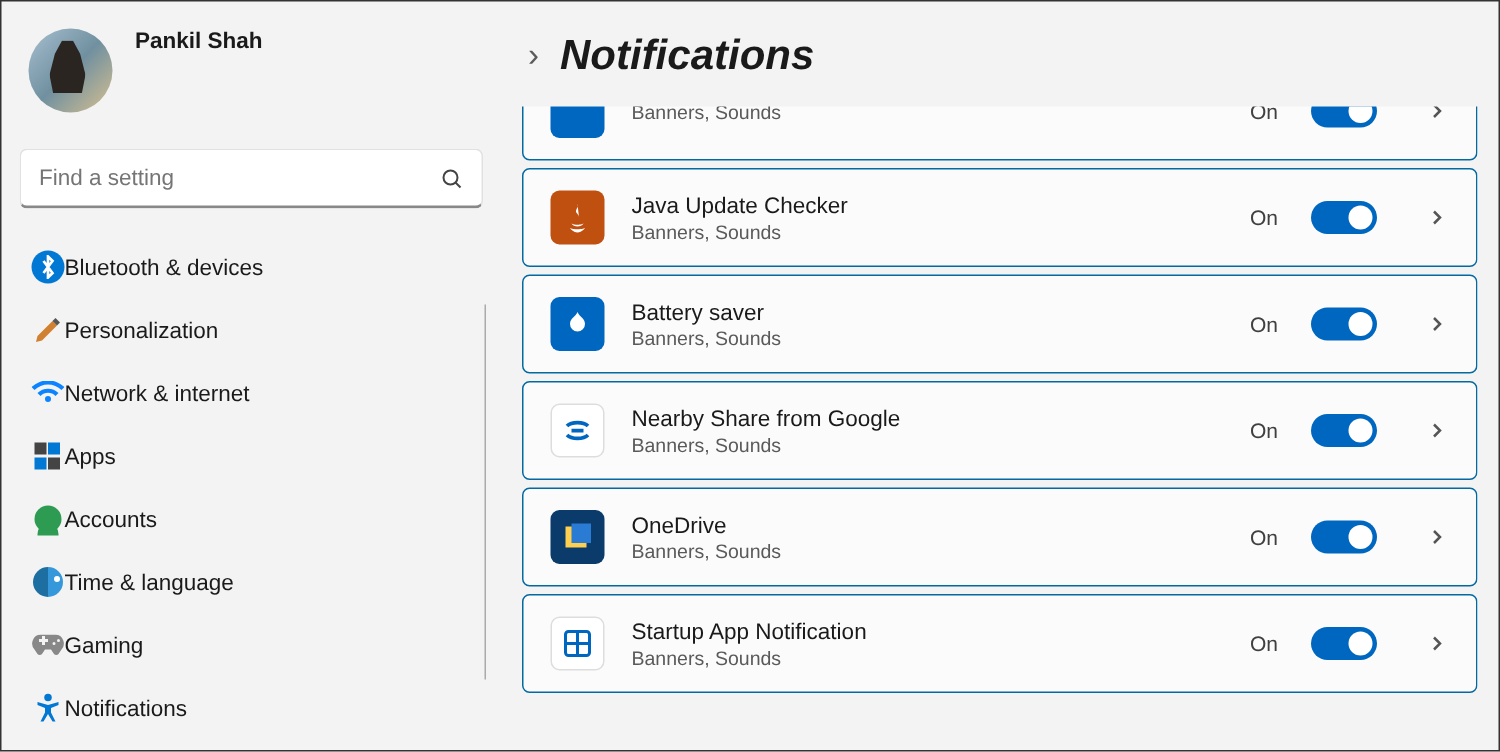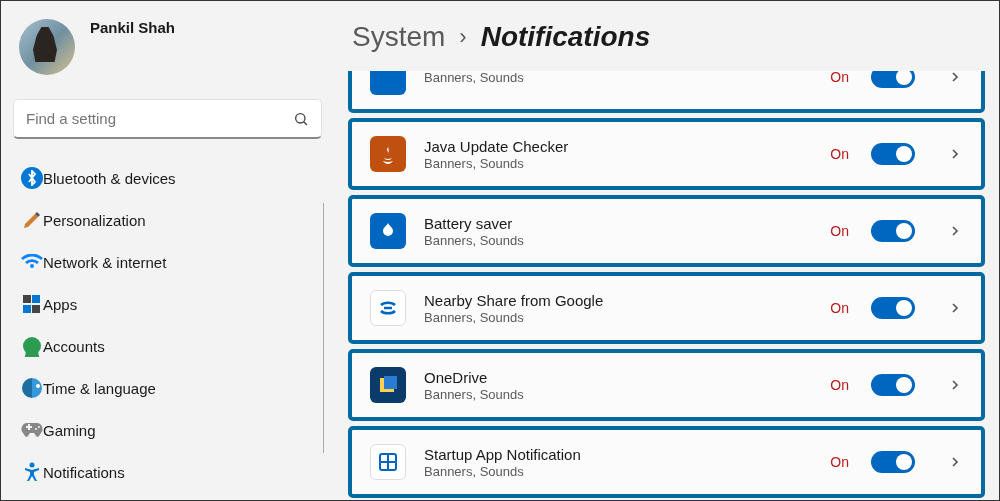--- a/index.html
+++ b/index.html
@@ -133,21 +133,21 @@
       font-weight: 600;
       color: #1a1a1a;
       font-style: italic;
     }
     .content {
       flex: 1;
       overflow: hidden;
     }
     .app-row {
       background: #fbfbfb;
-      border: 4px solid #0369a1;
+      border: 1px solid #0369a1;
       border-radius: 5px;
       margin-bottom: 5px;
       display: flex;
       align-items: center;
       padding: 14px 18px;
       gap: 18px;
     }
     .app-row.partial-top {
       margin-top: -30px;
     }
@@ -167,21 +167,21 @@
       font-size: 15px;
       color: #1a1a1a;
     }
     .app-sub {
       font-size: 13px;
       color: #5a5a5a;
       margin-top: 1px;
     }
     .status-label {
       font-size: 14px;
-      color: #b91c1c;
+      color: #404040;
       margin-right: 4px;
     }
     .toggle {
       width: 44px;
       height: 22px;
       background: #0067c0;
       border-radius: 11px;
       position: relative;
       cursor: pointer;
     }
@@ -304,21 +304,20 @@
             <path d="M2 6l7 2 7-2v2l-5 2v3l3 6h-2l-3-5-3 5H4l3-6v-3L2 8z"></path>
           </svg>
       </div>
       <span>Notifications</span>
     </div>
   </div>
 </div>
 
 <div class="main">
   <div class="breadcrumb">
-    <span class="bc-parent">System</span>
     <span class="bc-sep">›</span>
     <span class="bc-current">Notifications</span>
   </div>
 
   <div class="content">
 
     <div class="app-row partial-top">
       <div class="app-icon" style="background:#0067c0"></div>
       <div class="app-text">
         <div class="app-title"></div>

